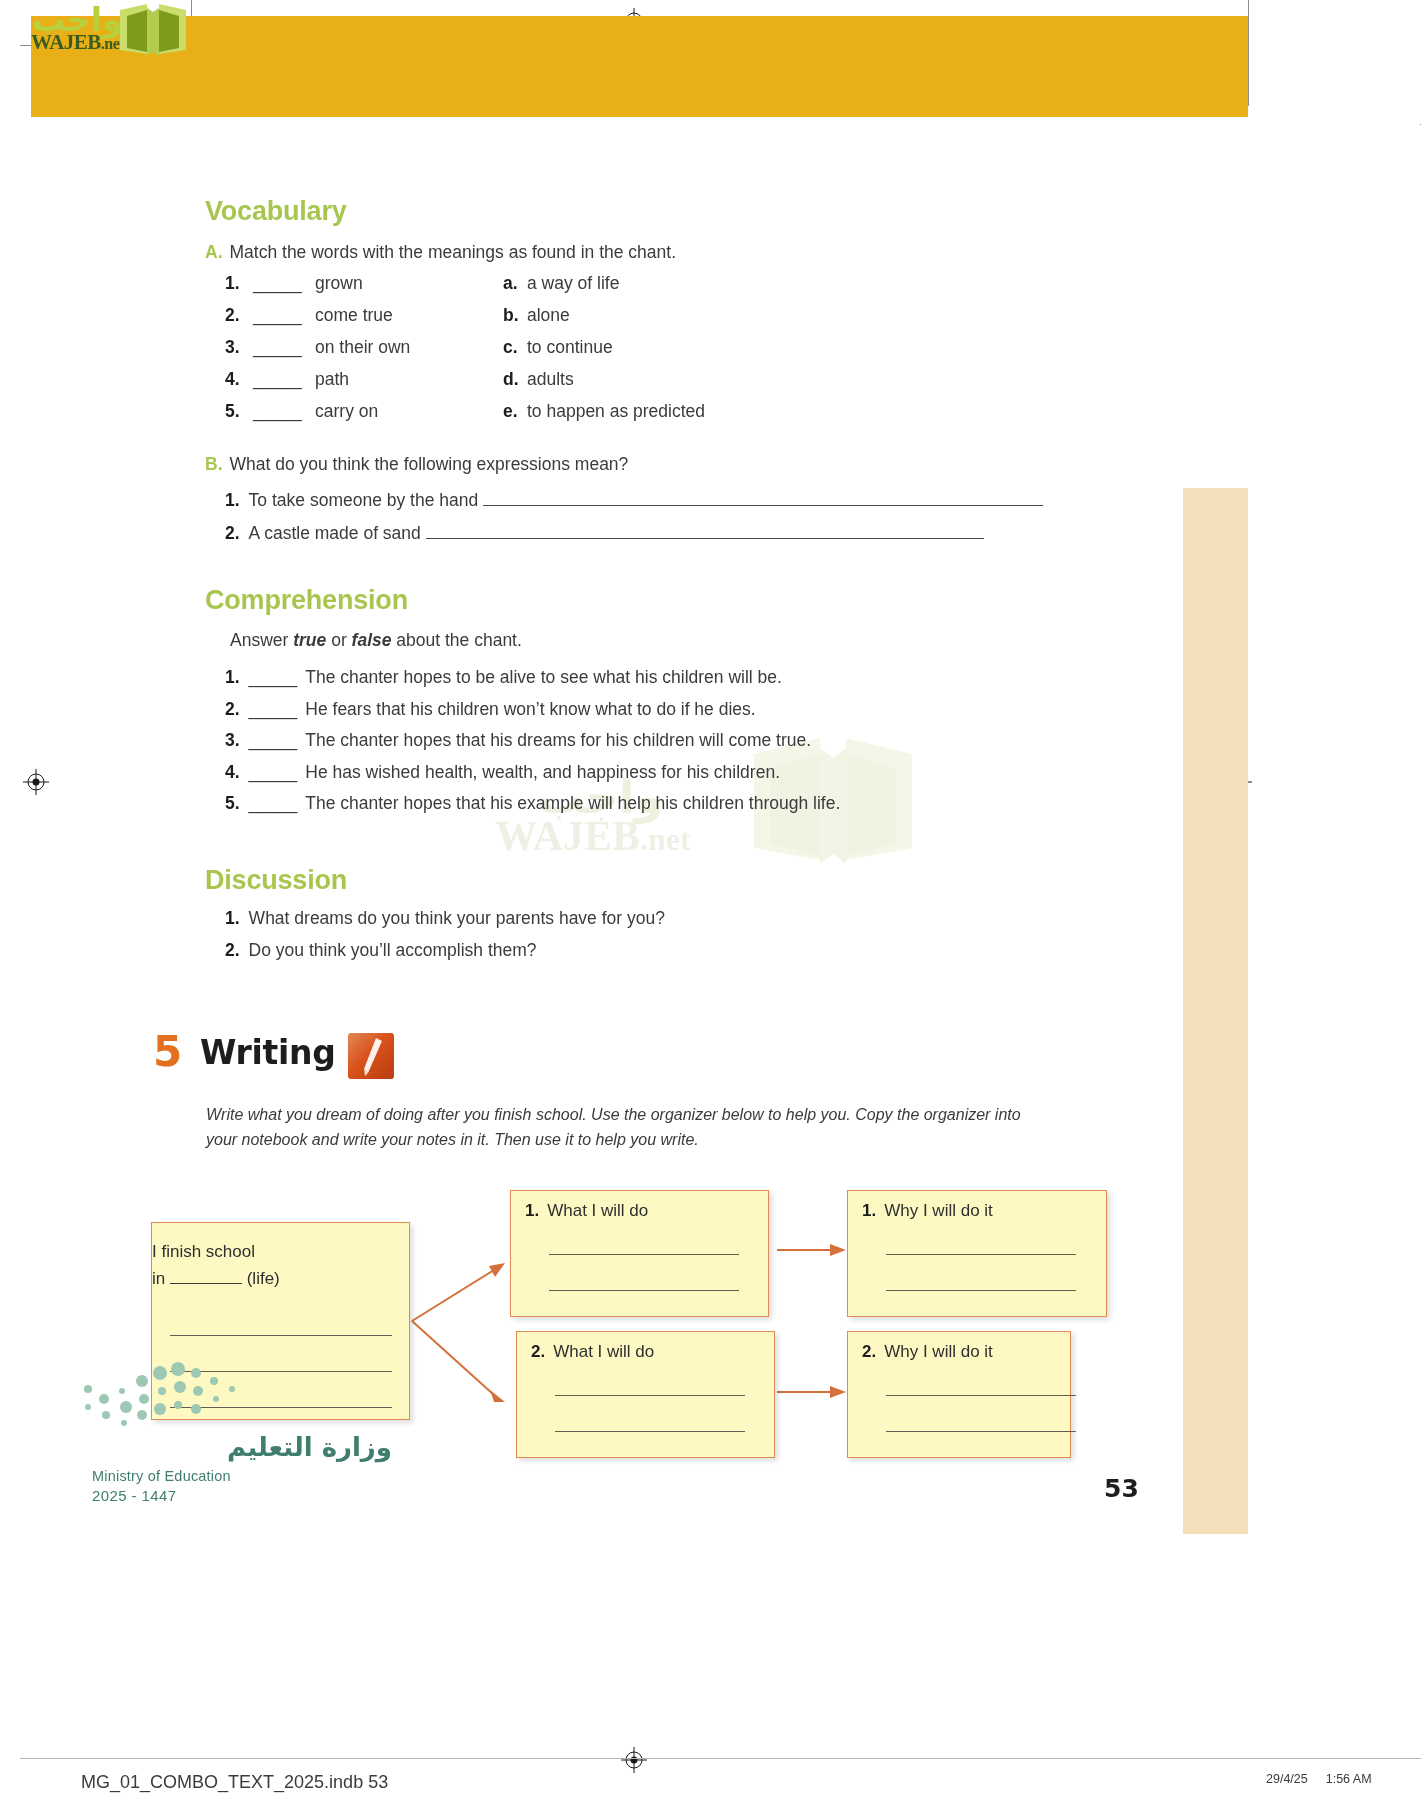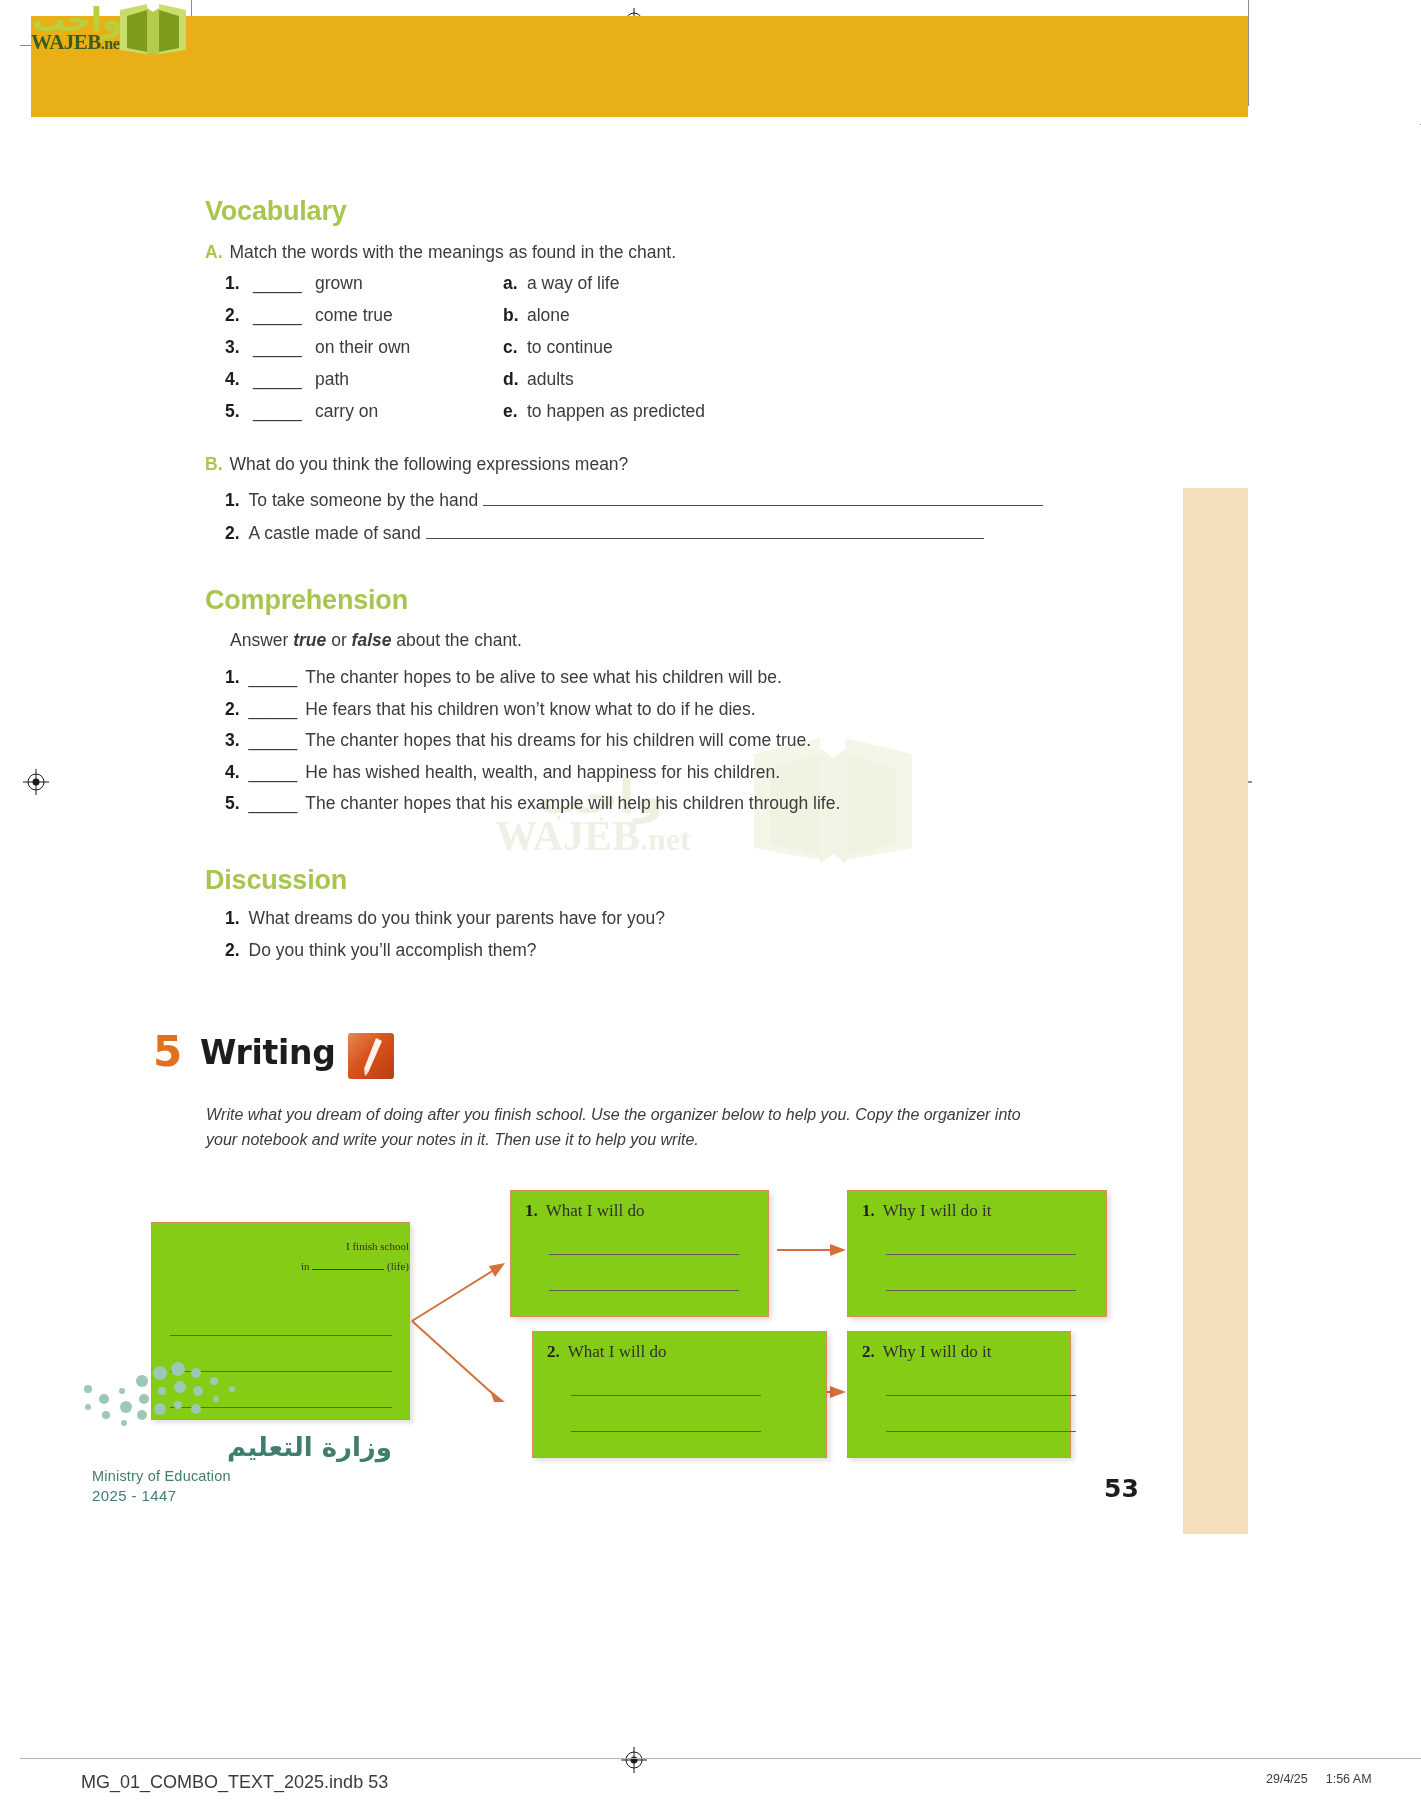--- a/index.html
+++ b/index.html
@@ -159,43 +159,42 @@
   .writing-text {
     position: absolute; left: 186px; top: 1103px;
     width: 845px;
     font-size: 16px; color: #3b3b3b; line-height: 1.55; font-style: italic;
   }
 
   
   .org { position: absolute; left: 0; top: 0; width: 1421px; height: 1800px; pointer-events: none; }
   .card {
     position: absolute;
-    background: #84cc16;
+    background: #fef9c3;
     border: 1.5px solid #e08a56;
     box-shadow: 3px 3px 5px rgba(0,0,0,0.13);
     pointer-events: auto;
-    font-family: Liberation Serif, serif;
   }
   .card .head {
     position: absolute; left: 14px; top: 10px;
     font-size: 17px; color: #2f2f2f; white-space: nowrap;
   }
   .card .head .n { font-weight: bold; color: #1d1d1d; margin-right: 8px; }
   .card .wline { position: absolute; border-bottom: 1.2px solid #6a5a52; }
 
   .card-left  { left: 131px; top: 1222px; width: 259px; height: 198px; }
   .card-left .ctr {
     position: absolute; left: 0; top: 15px; width: 100%;
-    text-align: right; font-size: 11px; color: #2f2f2f; line-height: 1.6;
+    text-align: left; font-size: 17px; color: #2f2f2f; line-height: 1.6;
   }
   .card-left .ctr .dash { border-bottom: 1.2px solid #3b3b3b; display: inline-block; width: 72px; height: 14px; }
 
   .card-a { left: 490px; top: 1190px; width: 259px; height: 127px; }
   .card-b { left: 827px; top: 1190px; width: 260px; height: 127px; }
-  .card-c { left: 512px; top: 1331px; width: 295px; height: 127px; }
+  .card-c { left: 496px; top: 1331px; width: 259px; height: 127px; }
   .card-d { left: 827px; top: 1331px; width: 224px; height: 127px; }
 
   
   .dots { position: absolute; left: 62px; top: 1355px; width: 180px; height: 72px; }
 
   
   .ministry { position: absolute; left: 72px; top: 1432px; width: 300px; }
   .ministry .ar {
     font-size: 26px; color: #3f7d6e; font-weight: bold;
     font-family: "DejaVu Sans", sans-serif; direction: rtl; letter-spacing: 1px;

